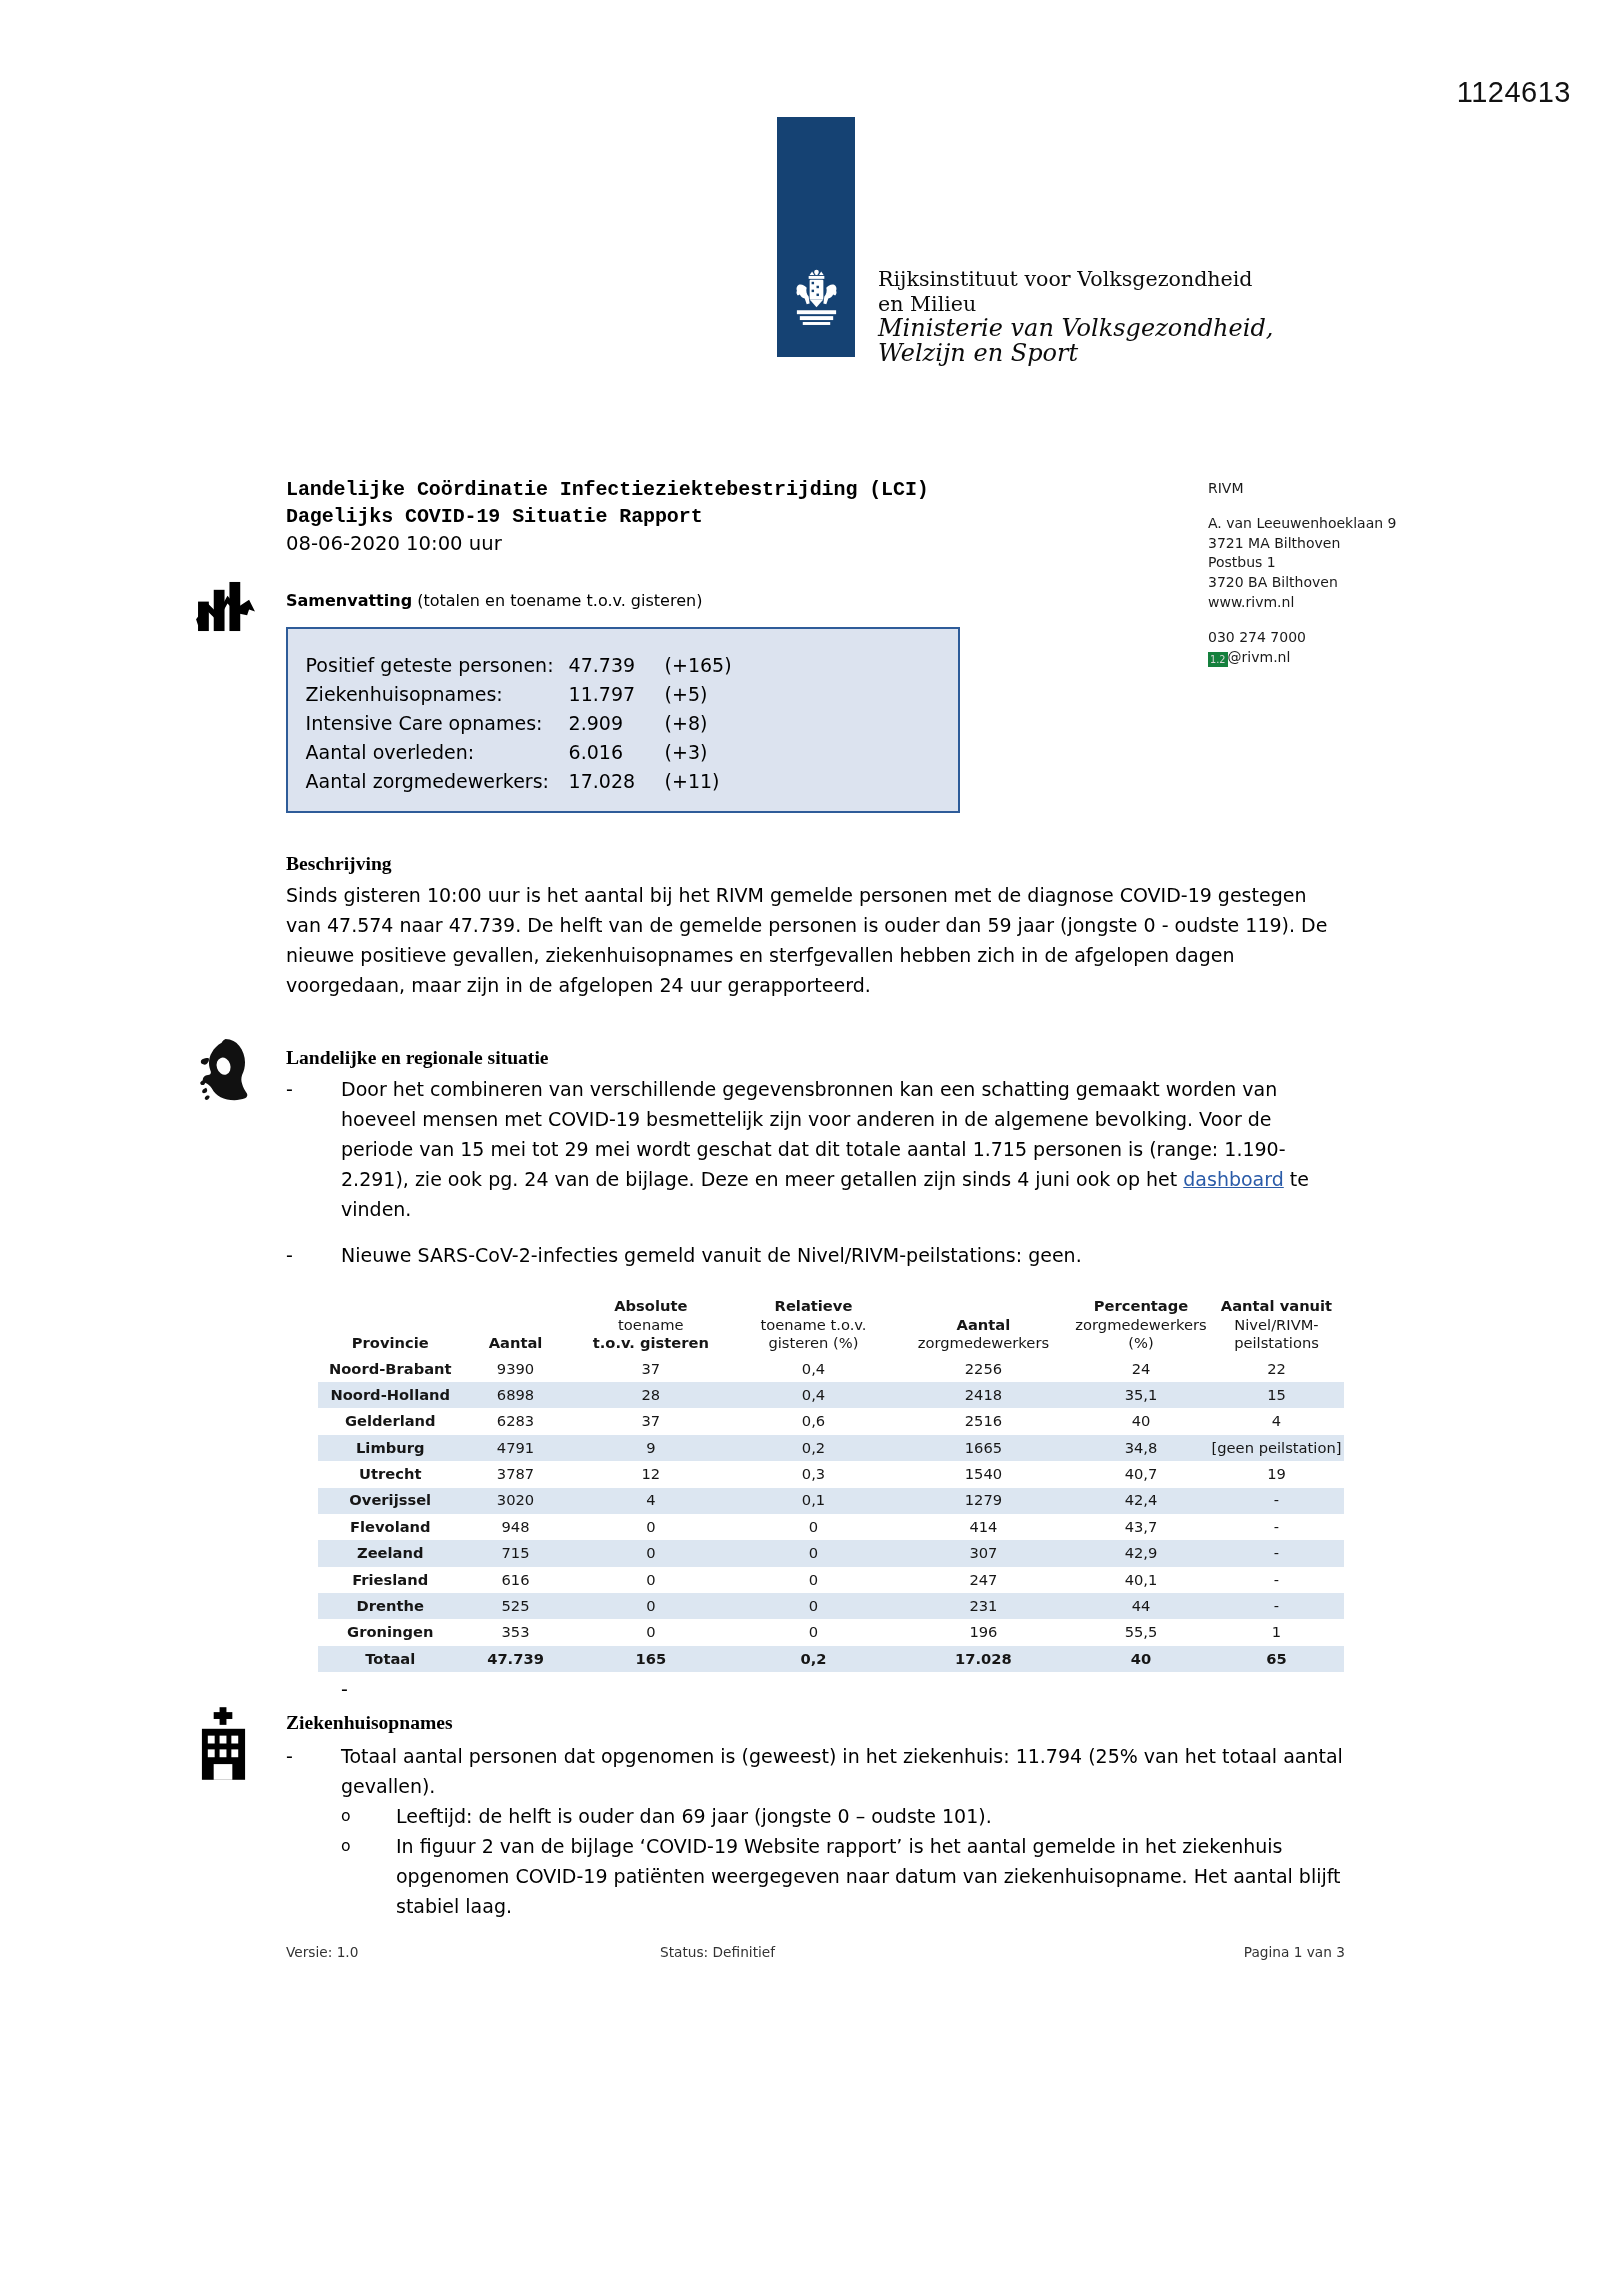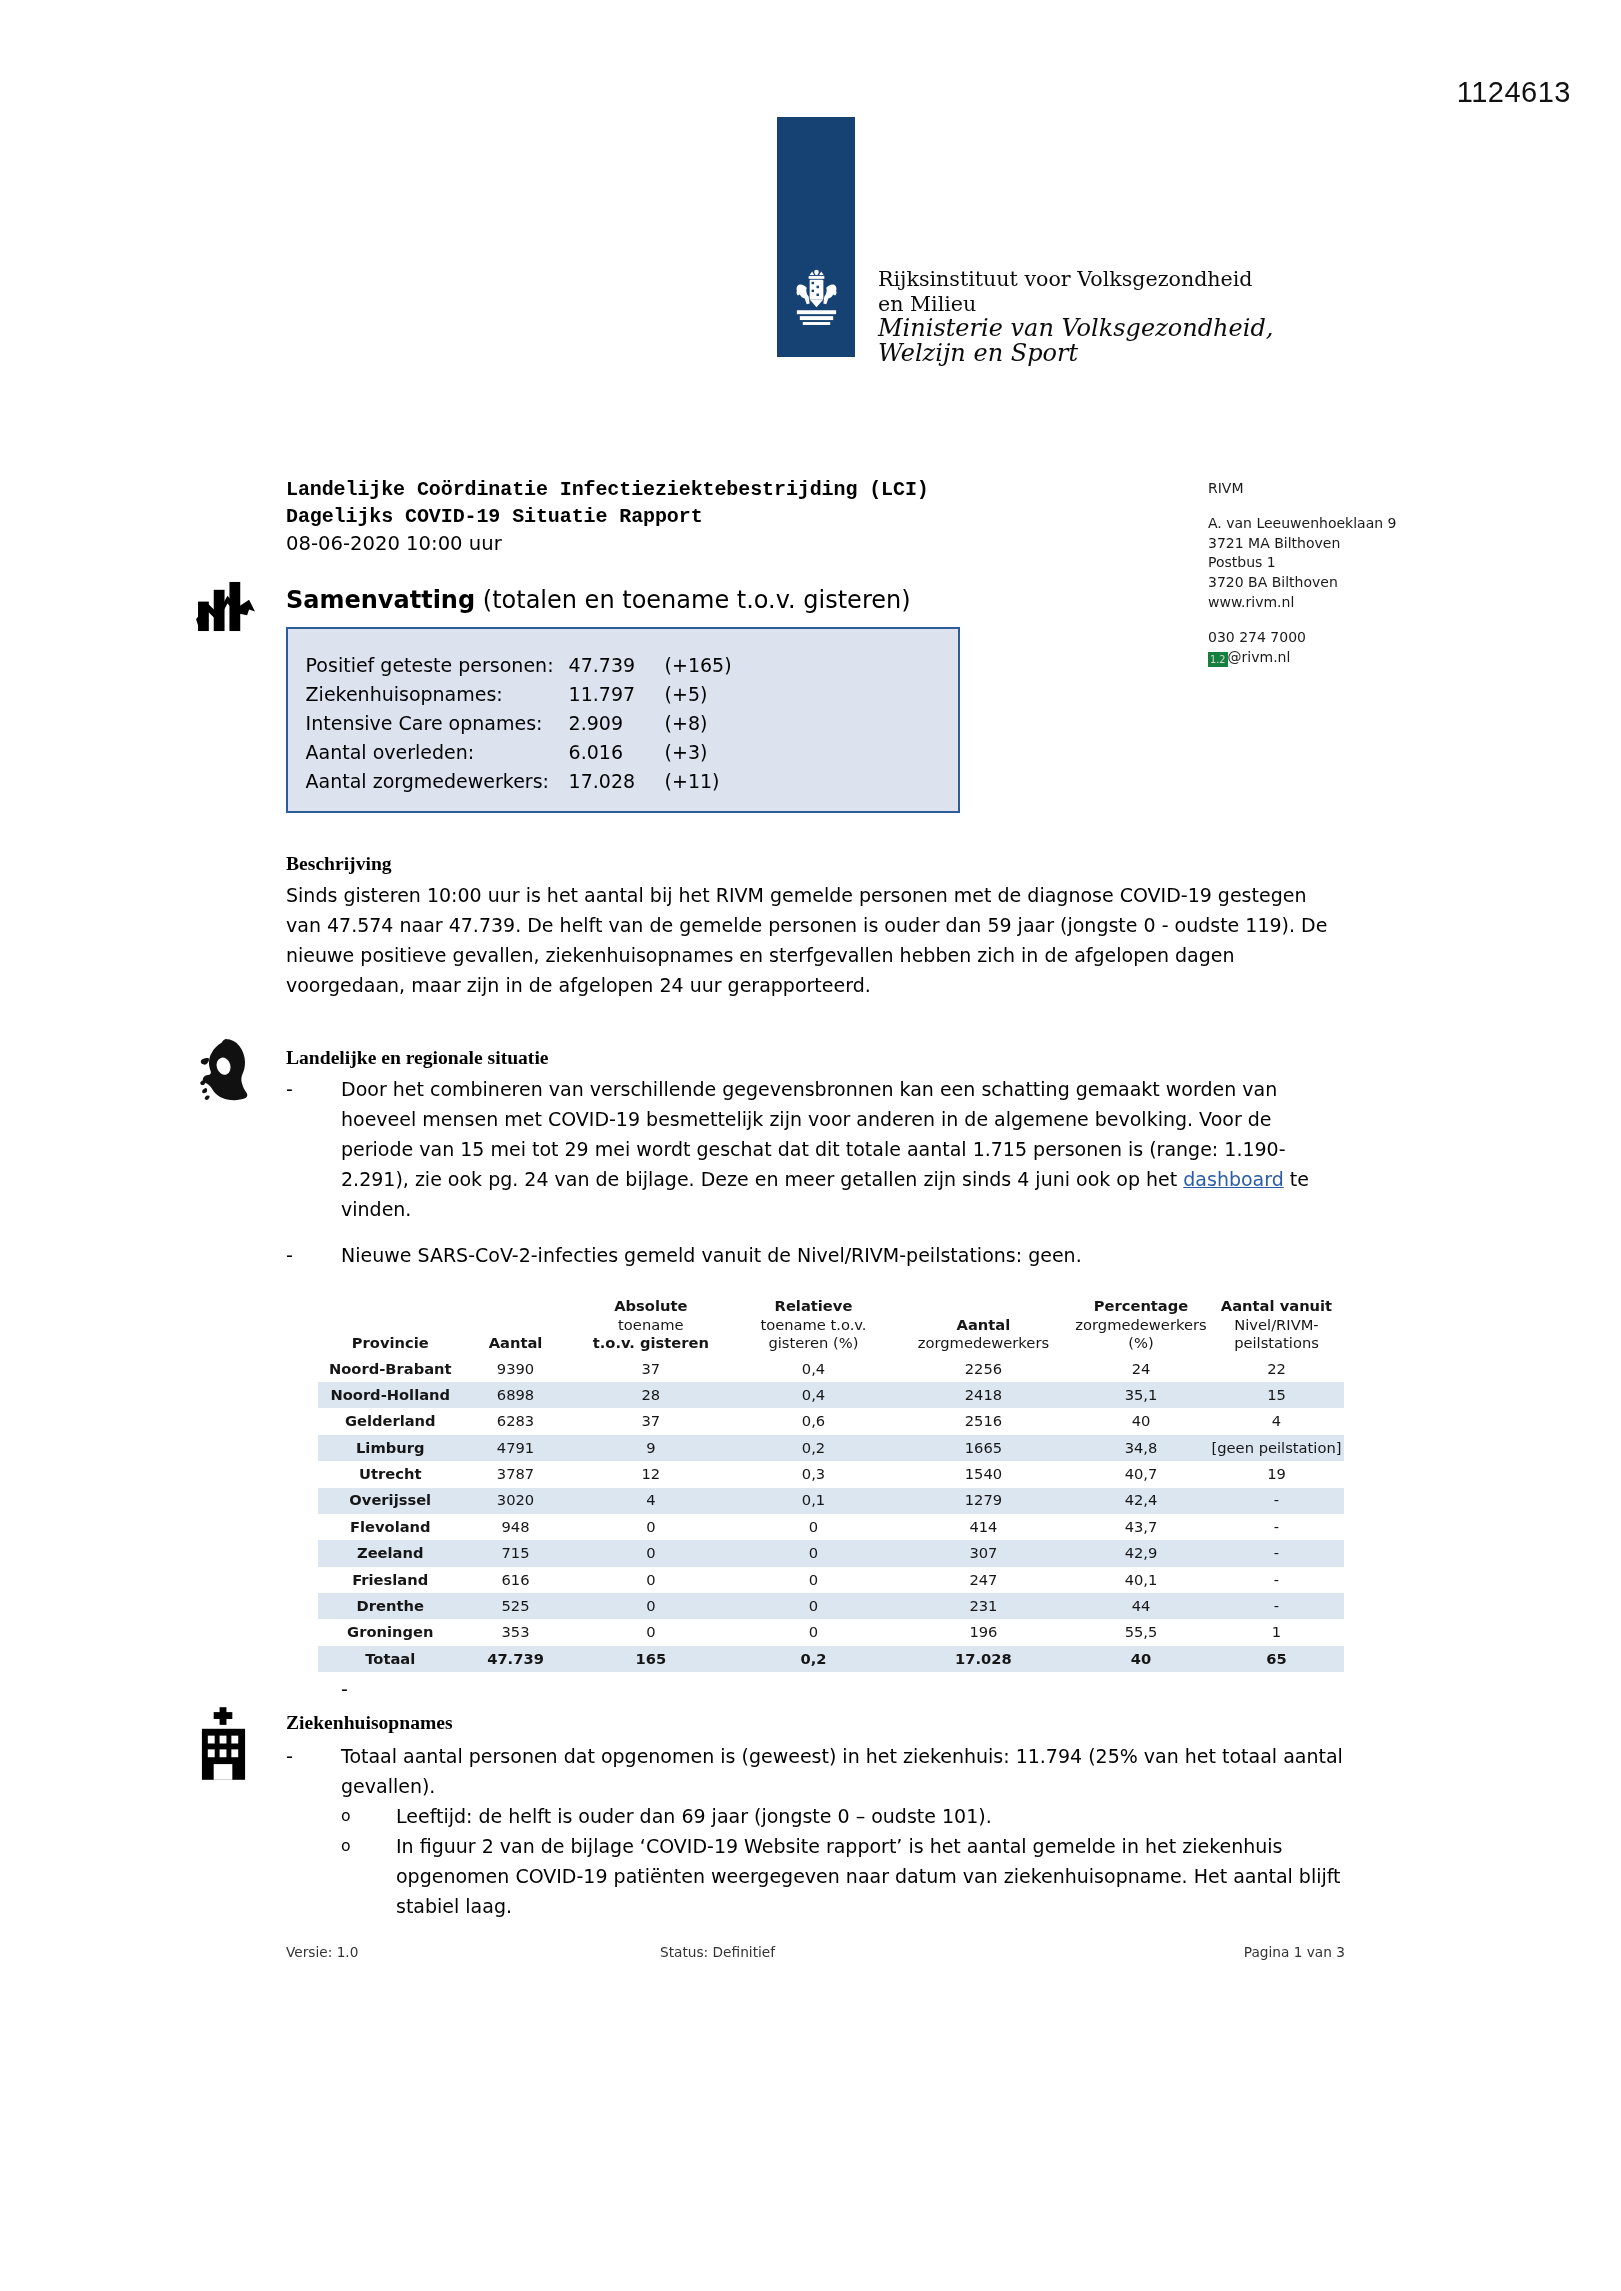--- a/index.html
+++ b/index.html
@@ -129,21 +129,21 @@
   }
   .icon-chart { left: 194px; top: 580px; width: 65px; height: 53px; }
   .icon-map   { left: 196px; top: 1037px; width: 61px; height: 74px; }
   .icon-hosp  { left: 198px; top: 1707px; width: 51px; height: 73px; }
 
   
   .samenvatting-head {
     position: absolute;
     left: 286px;
     top: 588px;
-    font-size: 24px;
+    font-size: 16px;
     line-height: 25.5px;
     white-space: nowrap;
     text-align: right;
   }
   .samenvatting-head b { font-weight: bold; }
 
   .summary-box {
     position: absolute;
     left: 286px;
     top: 627px;

